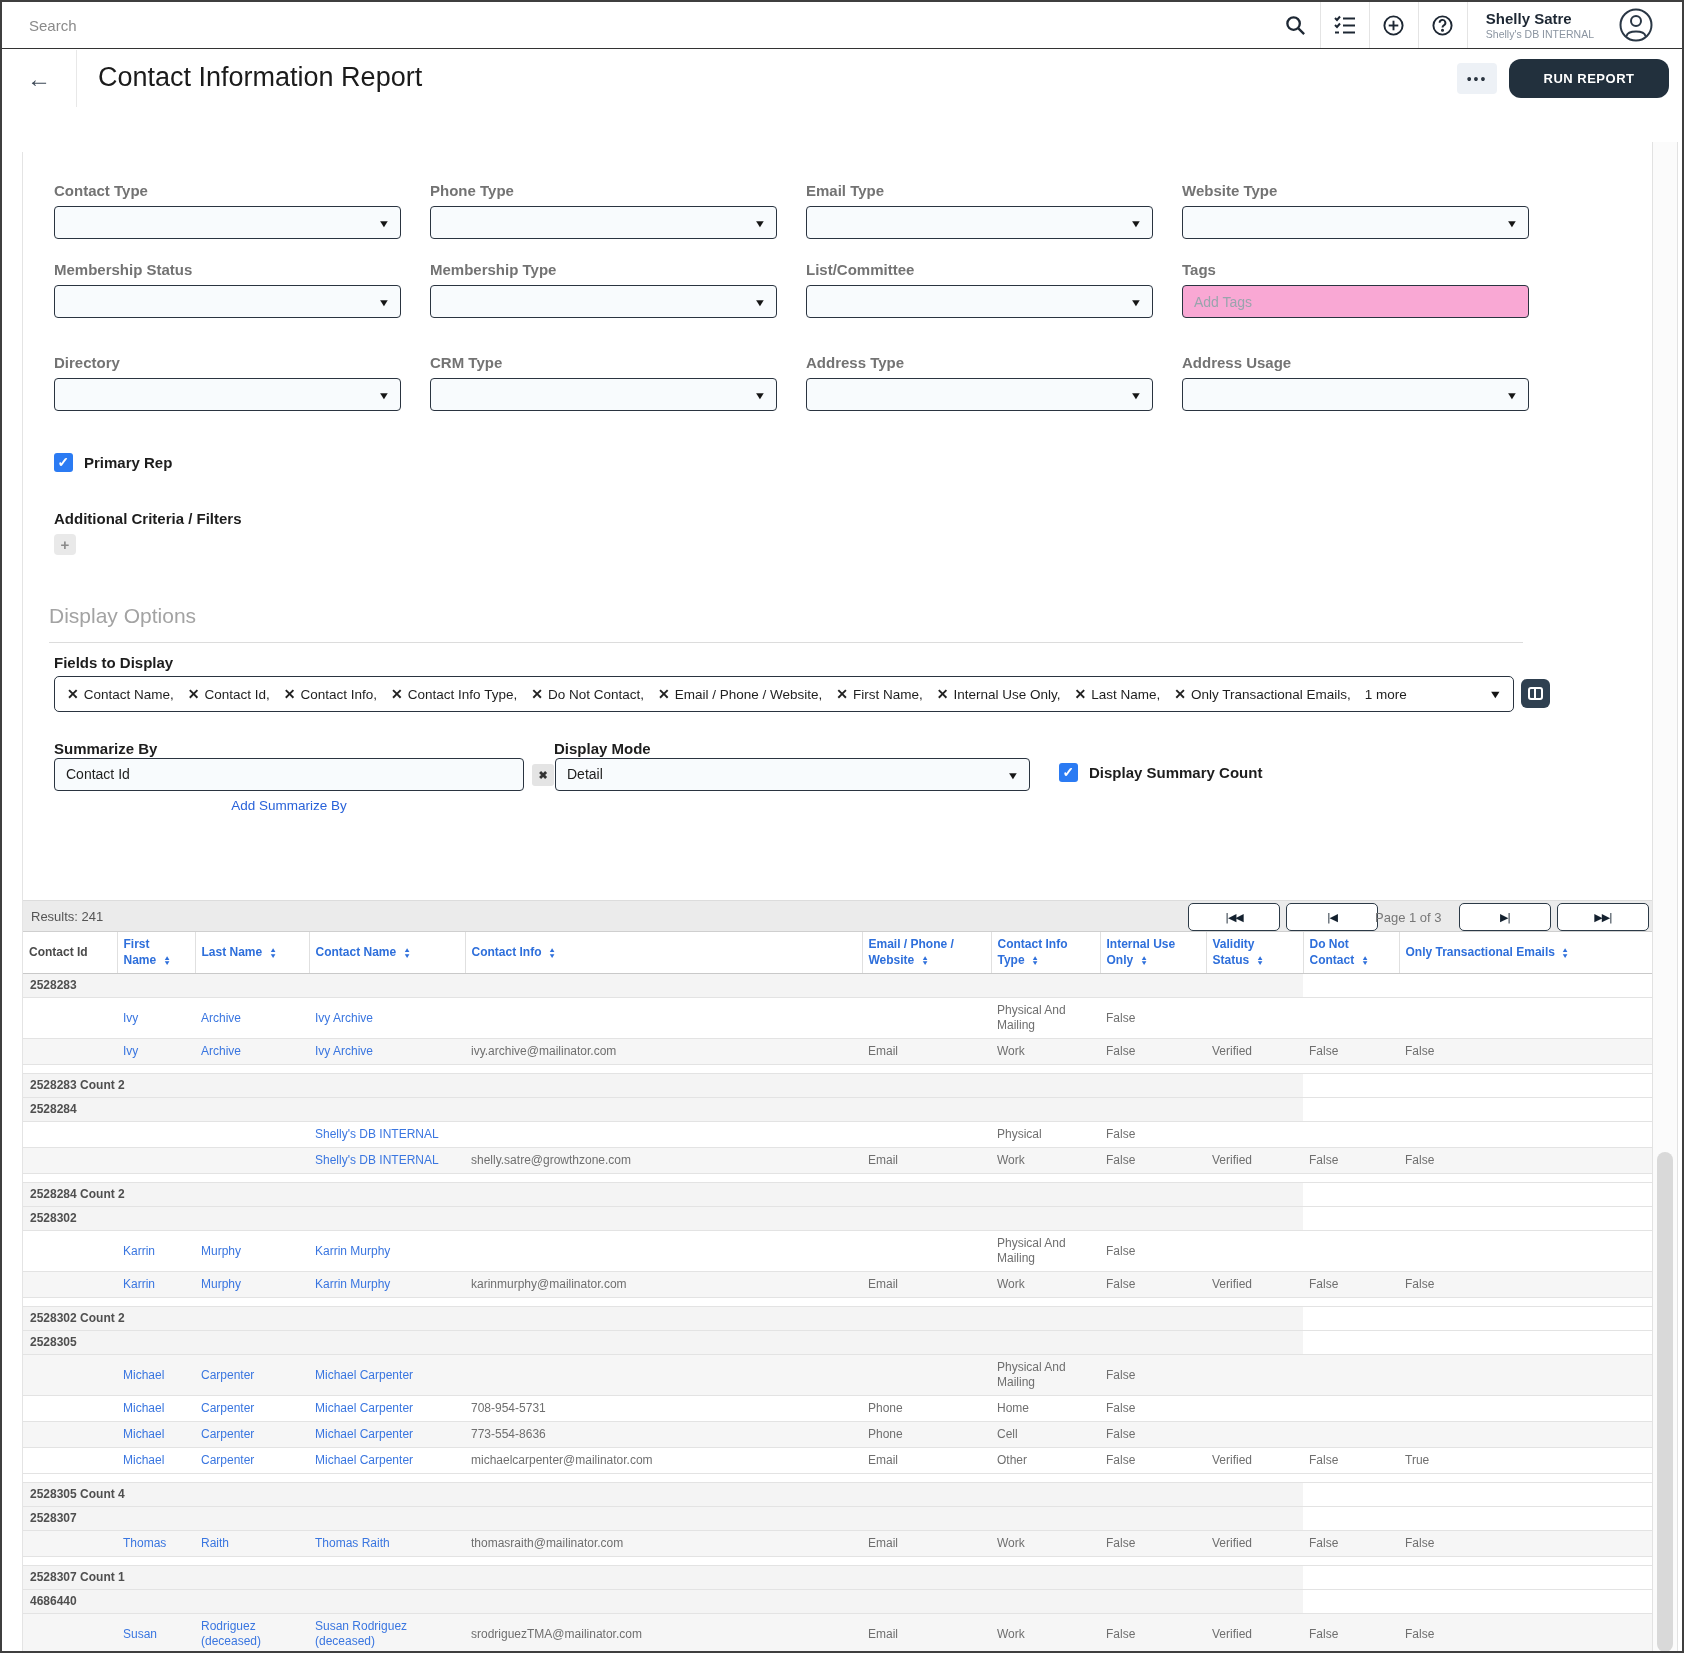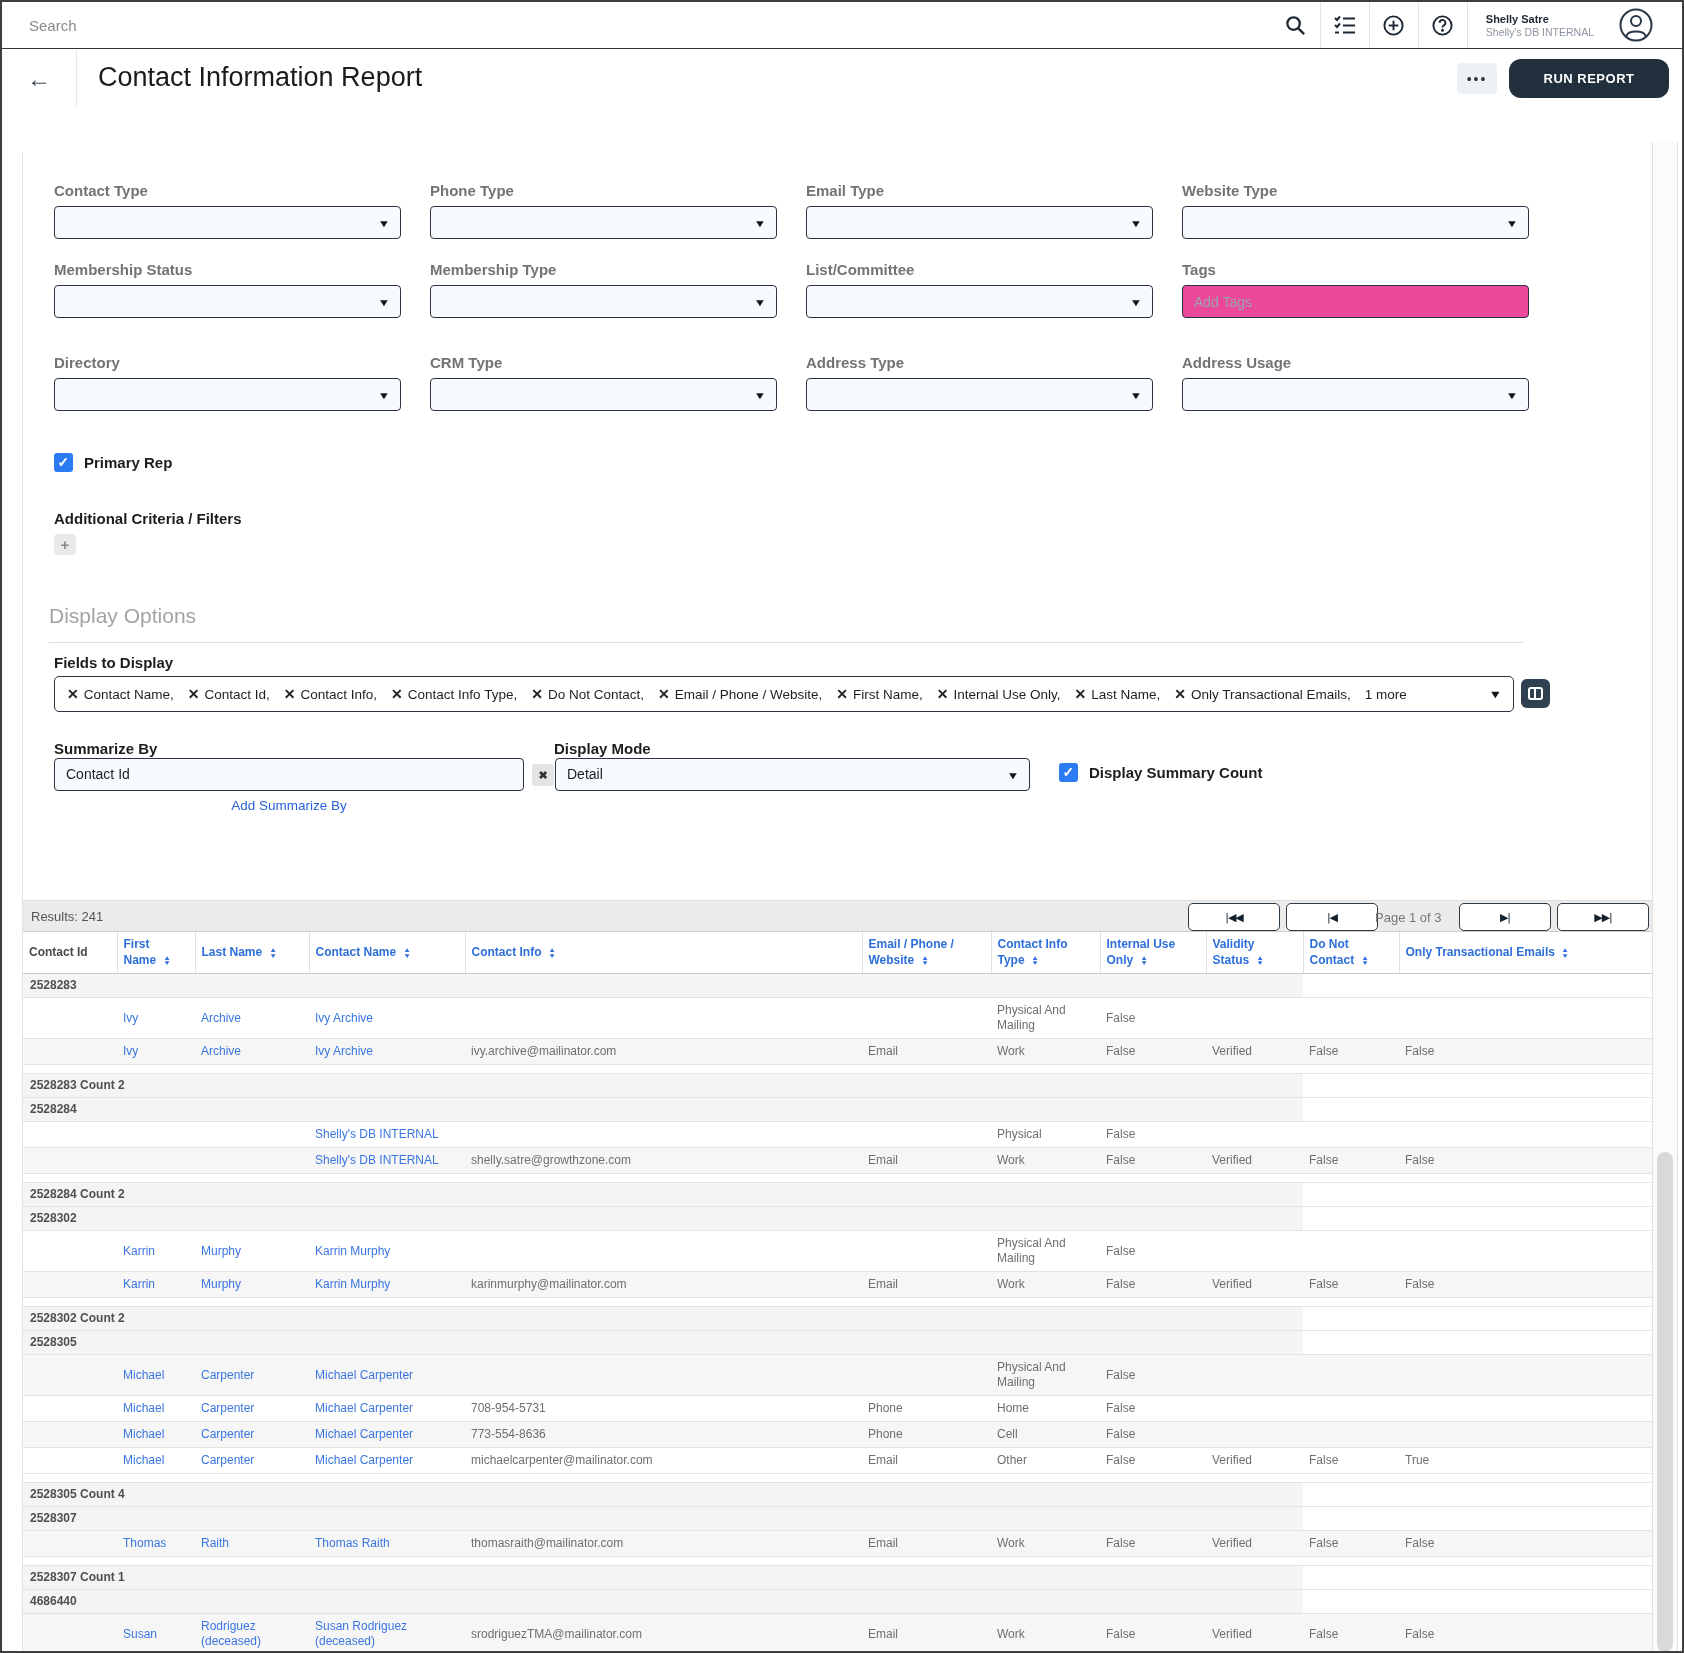--- a/index.html
+++ b/index.html
@@ -14,21 +14,21 @@
   .search-input { position:absolute; left:27px; top:10px; width:320px; height:26px;
                   border:none; outline:none; font-size:15px; color:#444;
                   font-family:"Liberation Sans",sans-serif; }
   .search-input::placeholder { color:#8a8a8a; }
   .topbar-right { position:absolute; right:28px; top:0; height:46px; display:flex; align-items:center; }
   .tb-icon { width:49px; height:46px; display:flex; align-items:center; justify-content:center;
              border-left:1px solid #e4e4e4; cursor:pointer; }
   .tb-icon:first-child { border-left:none; }
   .tb-user { border-left:1px solid #e4e4e4; padding:0 18px; height:46px;
              display:flex; flex-direction:column; justify-content:center; }
-  .tb-user-name { font-size:11px; font-weight:bold; color:#1d2733; }
+  .tb-user-name { font-size:15px; font-weight:bold; color:#1d2733; }
   .tb-user-org { font-size:10.5px; color:#8a94a0; margin-top:1px; }
   .tb-avatar { width:36px; height:36px; margin-left:6px; display:flex; align-items:center; justify-content:center; cursor:pointer; }
 
   
   .page-header { position:absolute; top:48px; left:0; right:0; height:57px; background:#fff; }
   .back-cell { position:absolute; left:0; top:0; width:75px; height:57px;
                border-right:1px solid #e8e8e8; display:flex; align-items:center; justify-content:center;
                font-size:24px; color:#3c4856; cursor:pointer; }
   .page-title { position:absolute; left:96px; top:12px; font-size:27px; font-weight:400; color:#1b1b1b; }
   .more-btn { position:absolute; left:1455px; top:13px; width:40px; height:31px; background:#edf1f6;
@@ -49,21 +49,21 @@
            border-left:1px solid #e4e4e4; background:#fff; }
 
   .f-label { font-size:15px; font-weight:bold; color:#737373; margin-bottom:7px; }
   .filter-cell { position:absolute; width:347px; }
   .select-box { position:relative; height:33px; background:#f8fbfd; border:1px solid #2a3440;
                 border-radius:4px; cursor:pointer; }
   .select-box .caret { position:absolute; right:11px; top:50%; transform:translateY(-50%) scaleX(1.3);
                        font-size:10px; color:#151515; }
   .select-value { line-height:31px; padding:0 11px; font-size:14px; color:#1e1e1e;
                   white-space:nowrap; overflow:hidden; }
-  .text-box { width:100%; height:33px; background:#ec4899; border:1px solid #2a3440; border-radius:4px;
+  .text-box { width:100%; height:33px; background:#f9a8d4; border:1px solid #2a3440; border-radius:4px;
               font-size:14px; padding:0 11px; color:#1e1e1e; font-family:"Liberation Sans",sans-serif; outline:none; }
   .text-box::placeholder { color:#9aa4ad; }
 
   .cb { width:19px; height:19px; background:#2b7bf3; border-radius:3px; position:relative;
         display:inline-block; vertical-align:middle; cursor:pointer; flex:0 0 auto; }
   .cb::after { content:"✓"; position:absolute; left:3.5px; top:1px; color:#fff; font-size:14px; font-weight:bold; }
   .cb-row { position:absolute; display:flex; align-items:center; gap:11px; }
   .cb-label { font-size:15px; font-weight:bold; color:#1d1d1d; }
 
   .add-criteria-label { position:absolute; left:31px; top:358px; font-size:15px; font-weight:bold; color:#1d1d1d; }

